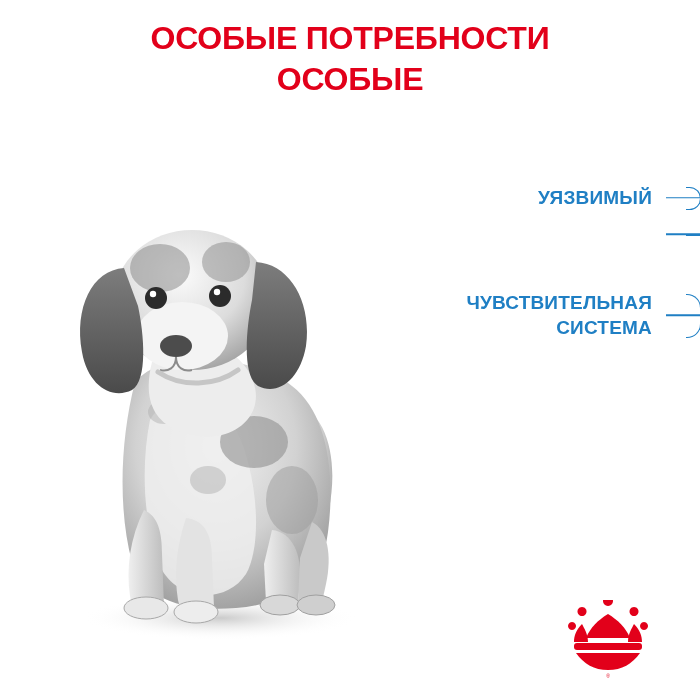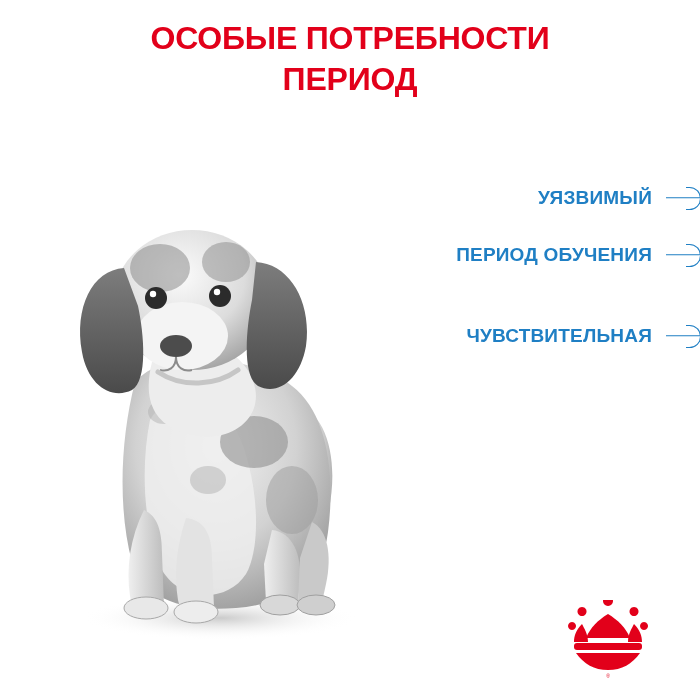--- a/index.html
+++ b/index.html
@@ -56,21 +56,21 @@
     position: absolute;
     left: 380px;
     top: 185px;
     width: 320px;
   }
   .feature {
     position: relative;
     display: flex;
     align-items: center;
     justify-content: flex-end;
-    margin-bottom: 32px;
+    margin-bottom: 24px;
   }
   .feature-text {
     color: #1f7fc4;
     font-size: 19px;
     font-weight: 700;
     line-height: 1.32;
     text-align: right;
     text-transform: uppercase;
     letter-spacing: 0.2px;
     padding-right: 14px;
@@ -120,21 +120,21 @@
   }
   .logo svg { display: block; width: 100%; height: 100%; }
 </style>
 </head>
 <body>
 
 <div class="canvas">
 
   <div class="title">
     <span class="line">ОСОБЫЕ ПОТРЕБНОСТИ</span>
-    <span class="line">ПЕРИОД</span>
+    <span class="line">ОСОБЫЕ</span>
   </div>
 
   <div class="photo">
     <svg viewBox="0 0 360 500" xmlns="http://www.w3.org/2000/svg" aria-hidden="true">
       <defs>
         <radialGradient id="bodyShade" cx="45%" cy="35%" r="70%">
           <stop offset="0%" stop-color="#f2f2f2"></stop>
           <stop offset="55%" stop-color="#d2d2d2"></stop>
           <stop offset="100%" stop-color="#9a9a9a"></stop>
         </radialGradient>
@@ -209,28 +209,28 @@
 
     <div class="feature f1">
       <div class="feature-text">
         <span>УЯЗВИМЫЙ</span>
       </div>
       <div class="bracket"></div>
     </div>
 
     <div class="feature f2">
       <div class="feature-text">
-        <span>ПЕРИОД ОБУЧЕНИЯ</span>
       </div>
       <div class="bracket"></div>
     </div>
 
     <div class="feature f3">
       <div class="feature-text">
         <span>ЧУВСТВИТЕЛЬНАЯ</span>
+        <span>СИСТЕМА</span>
       </div>
       <div class="bracket"></div>
     </div>
 
   </div>
 
   <div class="logo">
     <svg viewBox="0 0 92 80" xmlns="http://www.w3.org/2000/svg" aria-hidden="true">
       <g fill="#e2001a">
 

